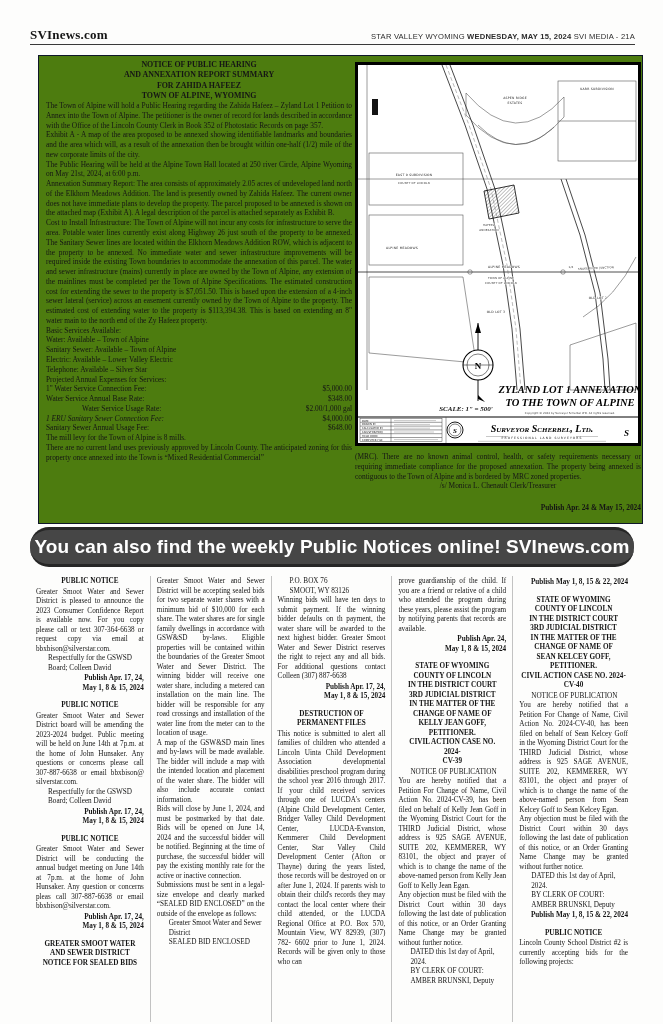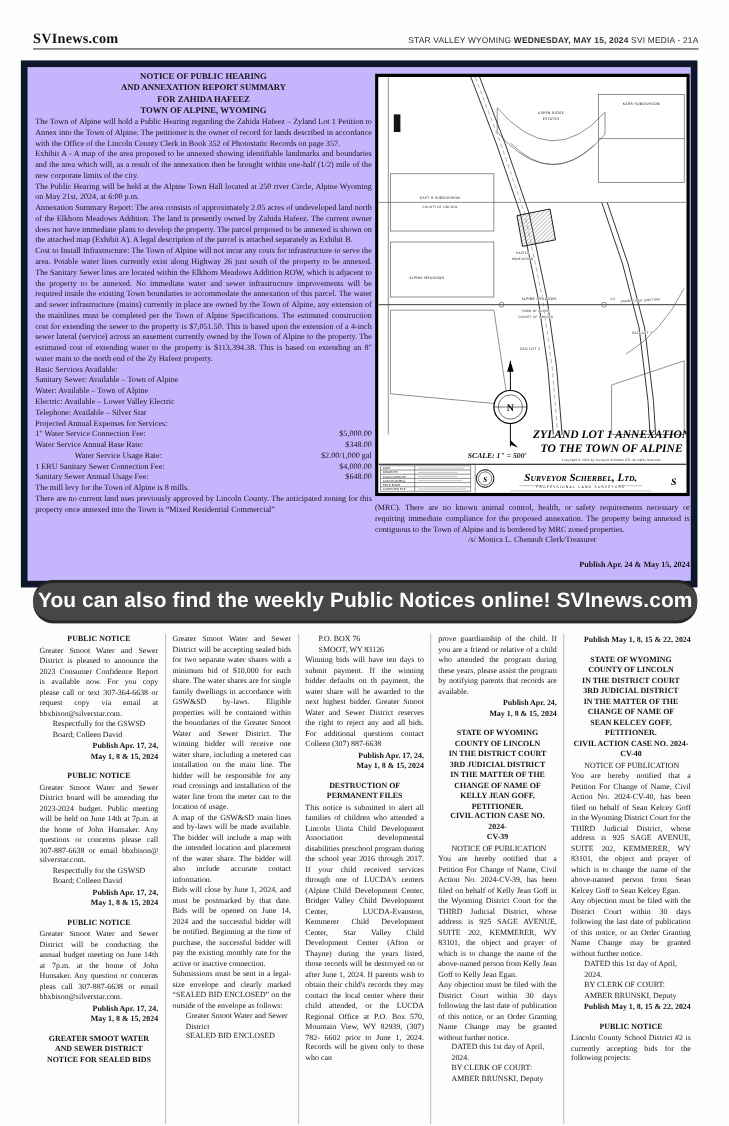--- a/index.html
+++ b/index.html
@@ -5,21 +5,21 @@
   html,body{margin:0;padding:0;}
   body{width:663px;height:1024px;background:#fdfdfc;position:relative;overflow:hidden;
        font-family:"Liberation Serif",serif;color:#151515;}
   
   .hdr{position:absolute;left:30px;right:28px;top:27px;display:flex;justify-content:space-between;align-items:baseline;}
   .site{font-weight:bold;font-size:13px;letter-spacing:0.2px;}
   .hdr-right{font-family:"Liberation Sans",sans-serif;font-size:7.6px;color:#2b2b2b;letter-spacing:0.2px;}
   .hdr-right b{font-weight:bold;}
   .hdr-rule{position:absolute;left:30px;right:28px;top:44px;border-top:1px solid #3a3a3a;}
   
-  .main-box{position:absolute;left:19px;top:55px;width:603px;height:467px;border:6px solid #0f172a;background:#c4b5fd;}
+  .main-box{position:absolute;left:38px;top:55px;width:603px;height:467px;border:1px solid #0f172a;background:#4d7c0f;}
   .m-left{position:absolute;left:7px;top:4px;width:306px;font-size:7.4px;line-height:1.32;text-align:justify;}
   .mtitle-line{text-align:center;font-weight:bold;font-size:7.9px;line-height:1.3;}
   .mpara{text-align:justify;}
   .mline{text-align:left;}
   .feerow{display:flex;justify-content:space-between;}
   .feerow .feeval{text-align:right;}
   
   .map-box{position:absolute;left:316px;top:6px;width:280px;height:378px;border:3px solid #000;background:#fff;}
   .map-box svg{display:block;}
   .m-right{position:absolute;left:316px;top:396px;width:286px;font-size:7.4px;line-height:1.32;}
@@ -79,41 +79,41 @@
       </div>
     <div id="m-paras">
         <div class="mpara">The Town of Alpine will hold a Public Hearing regarding the Zahida Hafeez – Zyland Lot 1 Petition to Annex into the Town of Alpine.  The petitioner is the owner of record for lands described in accordance with the Office of the Lincoln County Clerk in Book 352 of Photostatic Records on page 357.</div>
         <div class="mpara">Exhibit A - A map of the area proposed to be annexed showing identifiable landmarks and boundaries and the area which will, as a result of the annexation then be brought within one-half (1/2) mile of the new corporate limits of the city.</div>
         <div class="mpara">The Public Hearing will be held at the Alpine Town Hall located at 250 river Circle, Alpine Wyoming on May 21st, 2024, at 6:00 p.m.</div>
         <div class="mpara">Annexation Summary Report: The area consists of approximately 2.05 acres of undeveloped land north of the Elkhorn Meadows Addition.  The land is presently owned by Zahida Hafeez. The current owner does not have immediate plans to develop the property. The parcel proposed to be annexed is shown on the attached map (Exhibit A). A legal description of the parcel is attached separately as Exhibit B.</div>
         <div class="mpara">Cost to Install Infrastructure: The Town of Alpine will not incur any costs for infrastructure to serve the area. Potable water lines currently exist along Highway 26 just south of the property to be annexed. The Sanitary Sewer lines are located within the Elkhorn Meadows Addition ROW, which is adjacent to the property to be annexed.  No immediate water and sewer infrastructure improvements will be required inside the existing Town boundaries to accommodate the annexation of this parcel. The water and sewer infrastructure (mains) currently in place are owned by the Town of Alpine, any extension of the mainlines must be completed per the Town of Alpine Specifications.  The estimated construction cost for extending the sewer to the property is $7,051.50. This is based upon the extension of a 4-inch sewer lateral (service) across an easement currently owned by the Town of Alpine to the property. The estimated cost of extending water to the property is $113,394.38. This is based on extending an 8" water main to the north end of the Zy Hafeez property.</div>
       </div>
     <div class="mline">Basic Services Available:</div>
     <div id="m-services">
+        <div class="mline">Water: Available – Town of Alpine</div>
         <div class="mline">Sanitary Sewer: Available – Town of Alpine</div>
-        <div class="mline">Water: Available – Town of Alpine</div>
         <div class="mline">Electric: Available – Lower Valley Electric</div>
         <div class="mline">Telephone: Available – Silver Star</div>
       </div>
     <div class="mline">Projected Annual Expenses for Services:</div>
     <div id="m-fees">
         <div class="feerow">
           <div class="feelabel" style="display: inline;">1" Water Service Connection Fee:</div>
           <div class="feeval" style="display: inline;">$5,000.00</div>
         </div>
         <div class="feerow">
           <div class="feelabel" style="display: inline;">Water Service Annual Base Rate:</div>
           <div class="feeval" style="display: inline;">$348.00</div>
         </div>
         <div class="feerow">
           <div class="feelabel" style="display: inline; margin-left: 36px;">Water Service Usage Rate:</div>
           <div class="feeval" style="display: inline;">$2.00/1,000 gal</div>
         </div>
         <div class="feerow">
-          <div class="feelabel" style="display: inline;">1 ERU Sanitary Sewer Connection Fee:</div>
+          <div class="feelabel" style="display: inline; font-style: italic;">1 ERU Sanitary Sewer Connection Fee:</div>
           <div class="feeval" style="display: inline;">$4,000.00</div>
         </div>
         <div class="feerow">
           <div class="feelabel" style="display: inline;">Sanitary Sewer Annual Usage Fee:</div>
           <div class="feeval" style="display: inline;">$648.00</div>
         </div>
       </div>
     <div class="mline">The mill levy for the Town of Alpine is 8 mills.</div>
     <div class="mpara">There are no current land uses previously approved by Lincoln County.  The anticipated zoning for this property once annexed into the Town is “Mixed Residential Commercial”</div>
   </div>

